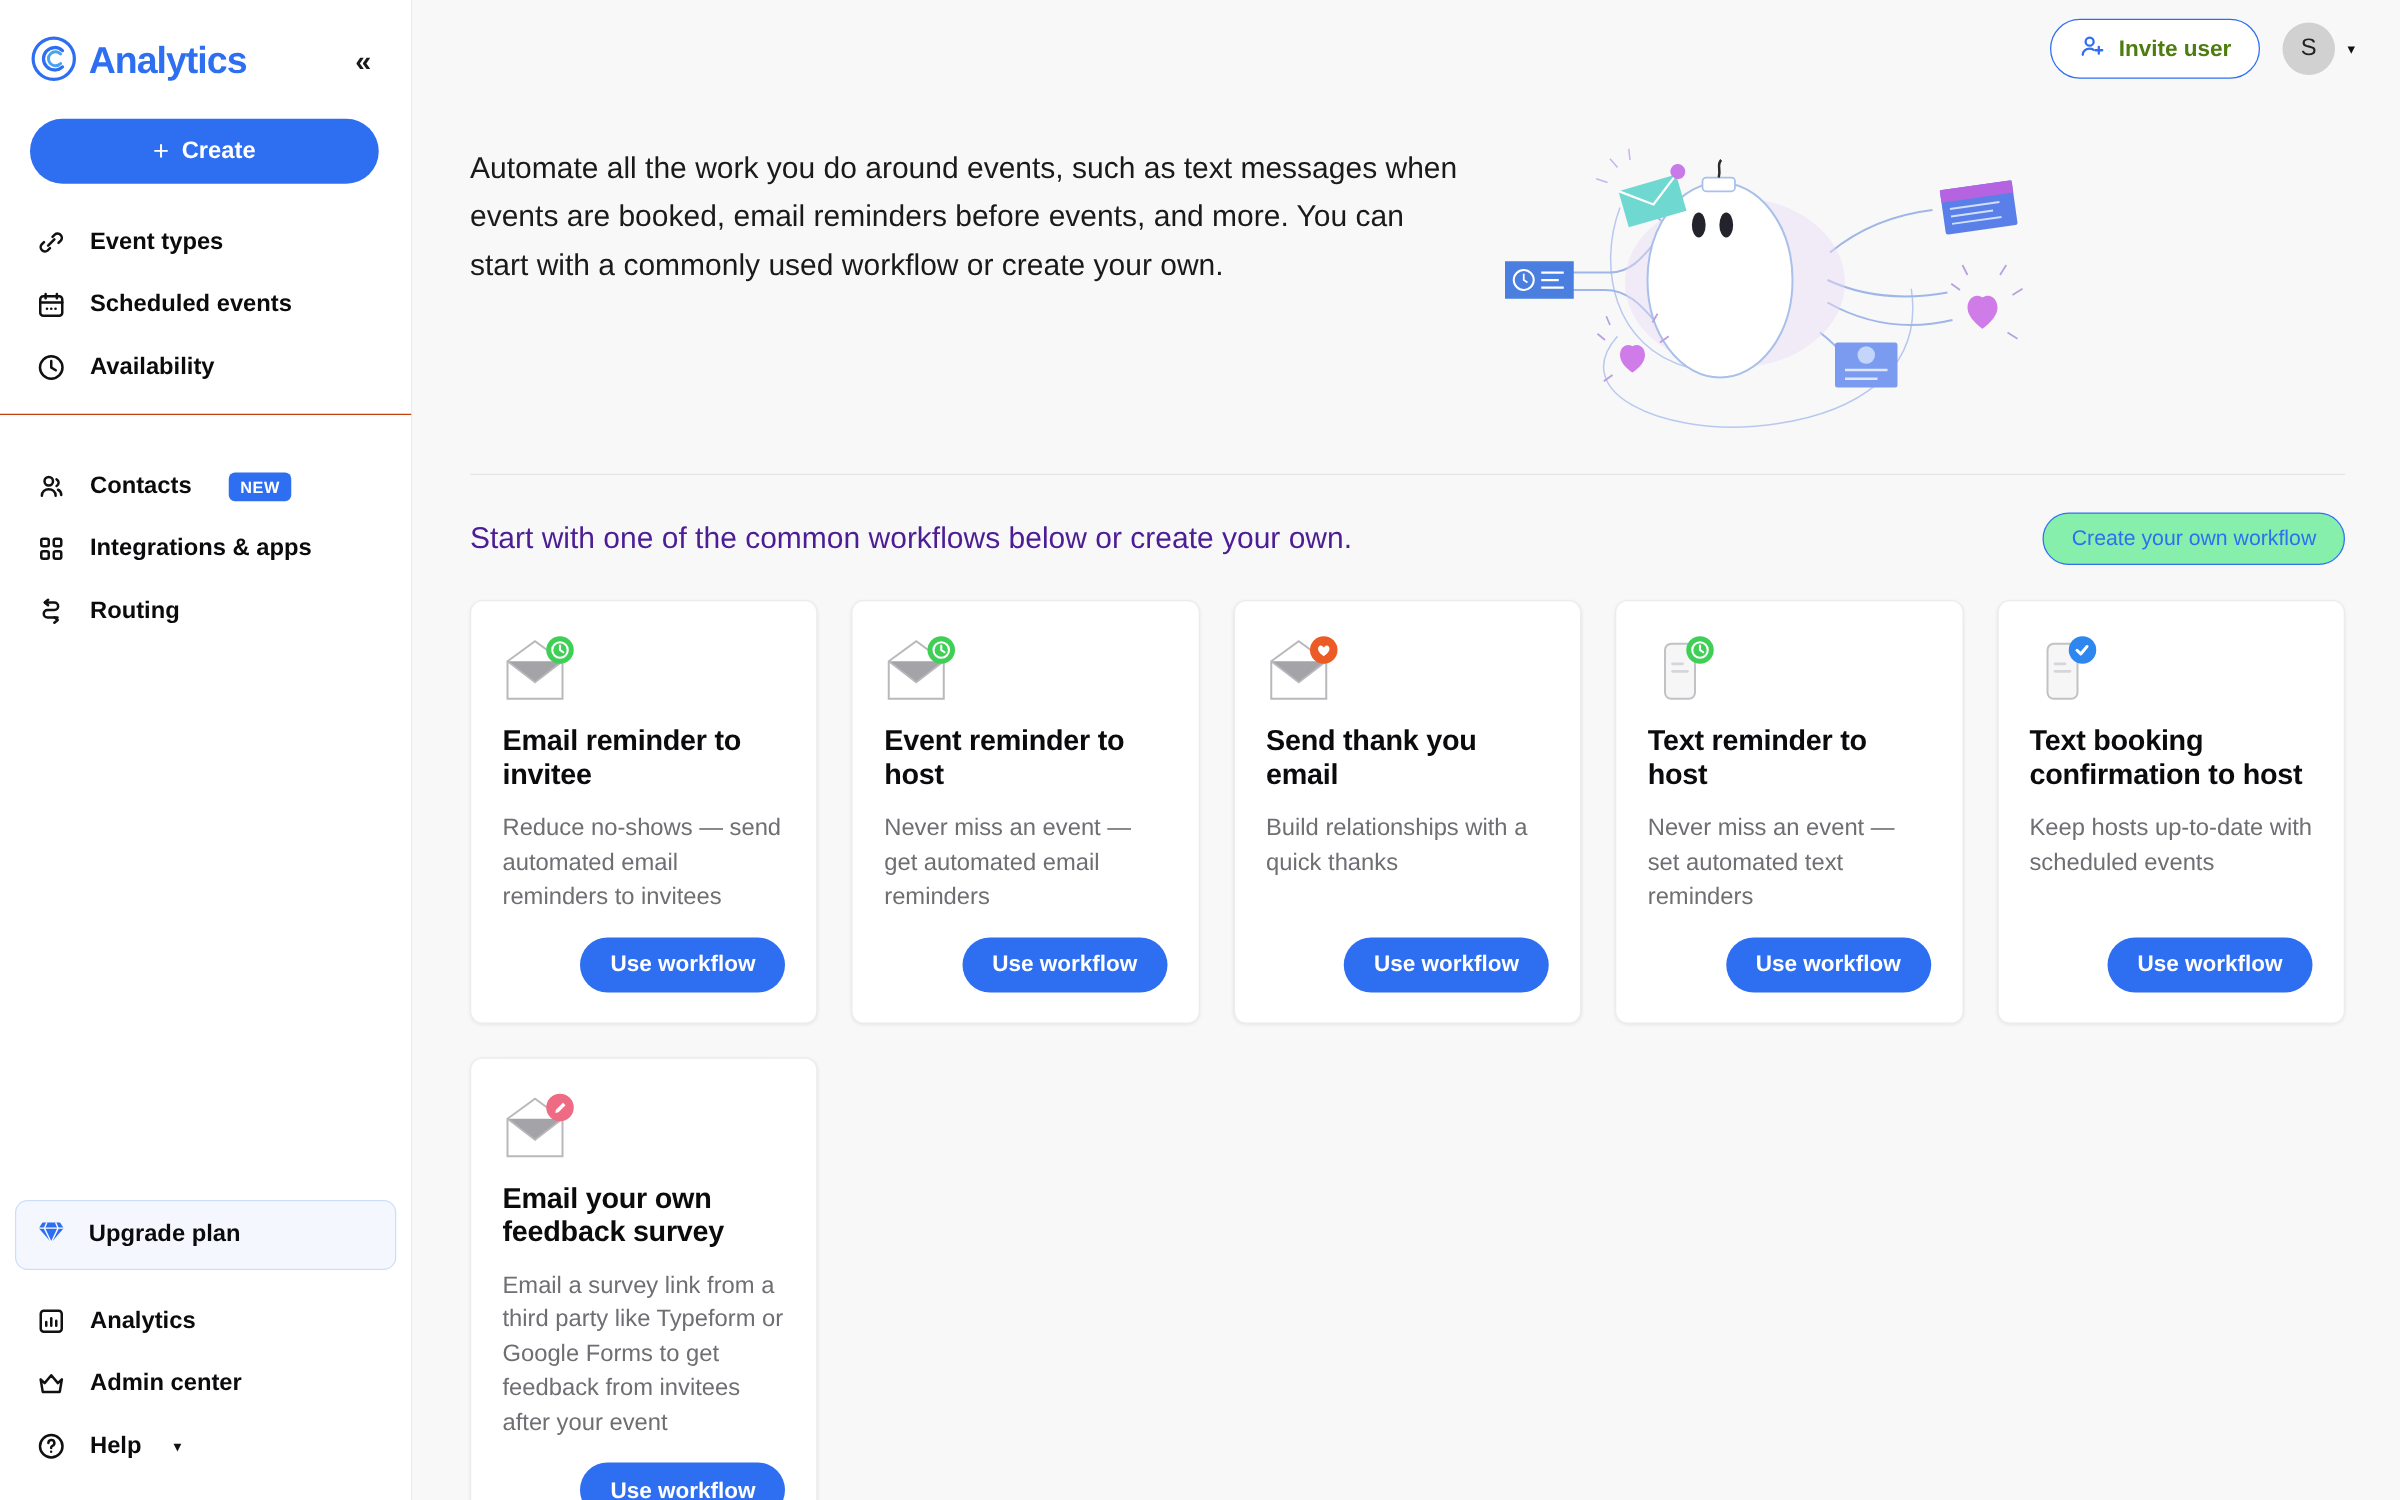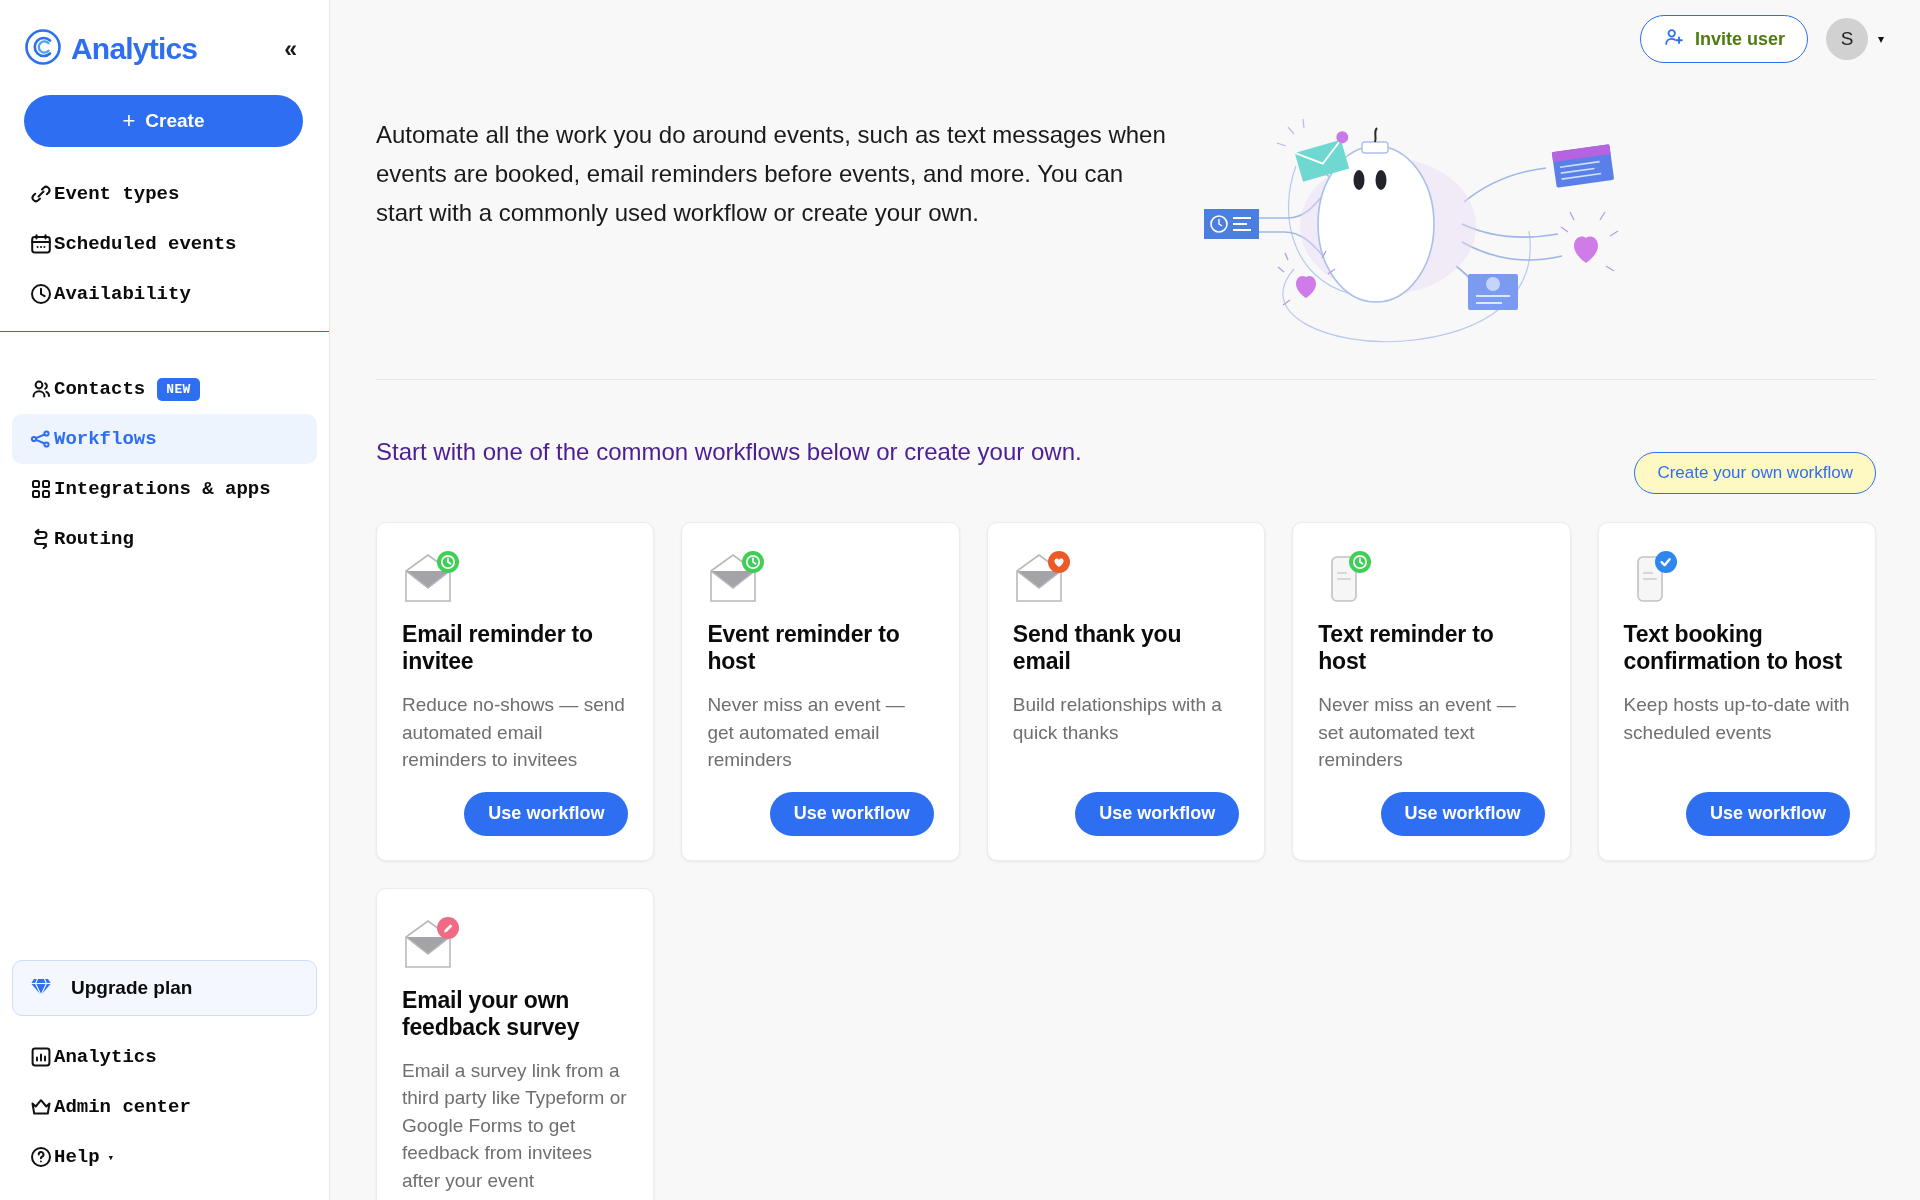--- a/index.html
+++ b/index.html
@@ -39,26 +39,25 @@
     background: #2e6ff2; color: #fff;
     display: flex; align-items: center; justify-content: center; gap: 10px;
     font-size: 19px; font-weight: 700; cursor: pointer;
     border: none;
   }
   .create-plus { font-size: 22px; font-weight: 400; line-height: 1; }
 
   .nav-group { padding: 22px 0 12px 0; }
   .nav-group.bordered { border-top: 1px solid #c2410c; padding-top: 32px; }
   .nav-item {
-    display: flex; align-items: center; 
+    display: flex; align-items: center; gap: 18px;
     height: 50px; margin: 0 12px; padding: 0 16px;
     border-radius: 10px; cursor: pointer;
     color: #0b0b0d; font-size: 19px; font-weight: 700;
     position: relative;
-    font-family: Liberation Mono, monospace;
   }
   .nav-item .ico { width: 26px; height: 26px; display: flex; align-items: center; justify-content: center; flex: 0 0 26px; }
   .nav-item.active { background: #eef4fe; color: #2e6ff2; }
   .nav-item.active .ico svg { stroke: #2e6ff2; }
   .badge-new {
     background: #2e6ff2; color: #fff; font-size: 13px; font-weight: 700;
     border-radius: 5px; padding: 4px 9px; margin-left: 12px; letter-spacing: .4px;
   }
 
   .sidebar-bottom { margin-top: auto; padding-bottom: 18px; }
@@ -110,22 +109,22 @@
   .divider { height: 1px; background: #e4e5e8; margin: 28px 0 0 0; }
 
   .section-row {
     display: flex; align-items: center; justify-content: space-between;
     padding: 30px 0 0 0;
   }
   .section-title { font-size: 24px; color: #4c1d95; }
   .own-wf-btn {
     height: 42px; padding: 0 22px;
     border: 1px solid #2e6ff2; border-radius: 21px;
-    background: #fef9c3; color: #2e6ff2; font-size: 17px;
-    display: flex; align-items: center; cursor: pointer; margin-top: 42px;
+    background: #86efac; color: #2e6ff2; font-size: 17px;
+    display: flex; align-items: center; cursor: pointer;
   }
 
   .cards {
     display: grid; grid-template-columns: repeat(5, 1fr);
     gap: 27px; margin-top: 28px;
   }
   .card {
     background: #fff; border-radius: 10px;
     border: 1px solid #ececee;
     box-shadow: 0 1px 3px rgba(18,18,23,.07);
@@ -223,32 +222,20 @@
         <span class="ico">
           <svg width="24" height="24" viewBox="0 0 24 24" fill="none" stroke="#111" stroke-width="2" stroke-linecap="round">
             <circle cx="10" cy="8" r="3.4"></circle>
             <path d="M4.5 19.5c0-3.1 2.5-5.2 5.5-5.2s5.5 2.1 5.5 5.2"></path>
             <path d="M16.2 6.4a3 3 0 0 1 0 5.4"></path>
             <path d="M17.4 14.8c1.6.7 2.6 2.2 2.6 4.1"></path>
           </svg>
         </span>
         <span>Contacts</span>
         <span class="badge-new">NEW</span>
-      </div>
-      <div class="nav-item active">
-        <span class="ico">
-          <svg width="24" height="24" viewBox="0 0 24 24" fill="none" stroke="#2e6ff2" stroke-width="2" stroke-linecap="round">
-            <circle cx="5" cy="12" r="2.1"></circle>
-            <circle cx="17.5" cy="6.5" r="2.1"></circle>
-            <circle cx="17.5" cy="17.5" r="2.1"></circle>
-            <path d="M7.1 11.2l8.4-3.7"></path>
-              <path d="M7.1 12.8l8.4 3.7"></path>
-          </svg>
-        </span>
-        <span>Workflows</span>
       </div>
       <div class="nav-item">
         <span class="ico">
           <svg width="24" height="24" viewBox="0 0 24 24" fill="none" stroke="#111" stroke-width="2">
             <rect x="4" y="4" width="6" height="6" rx="1.6"></rect>
             <rect x="14" y="4" width="6" height="6" rx="1.6"></rect>
             <rect x="4" y="14" width="6" height="6" rx="1.6"></rect>
             <rect x="14" y="14" width="6" height="6" rx="1.6"></rect>
           </svg>
         </span>

